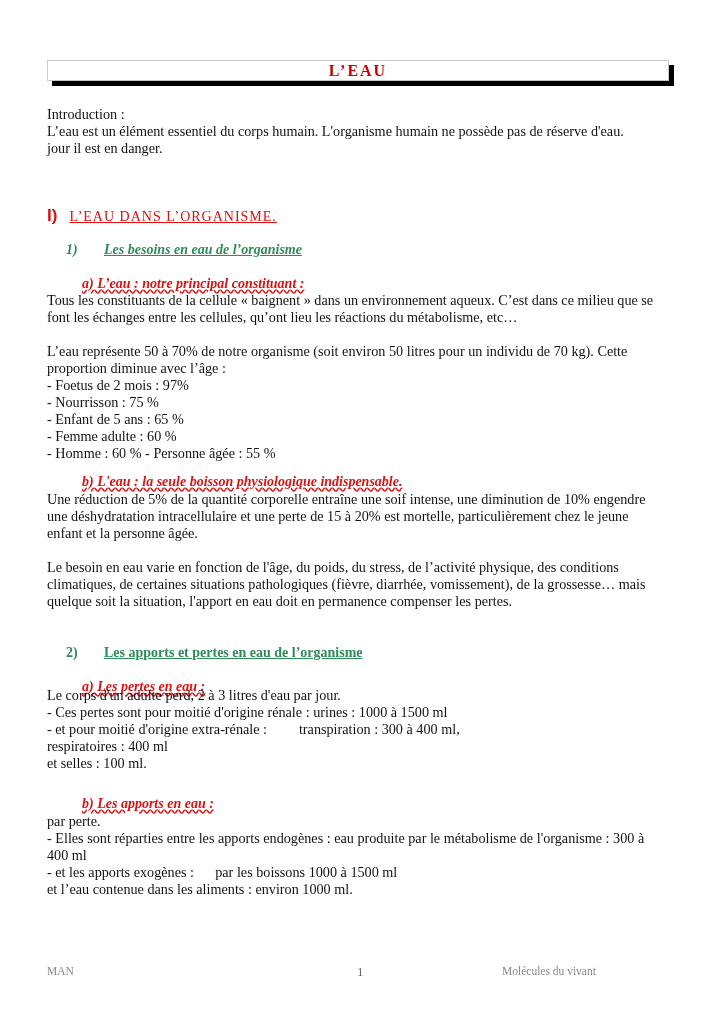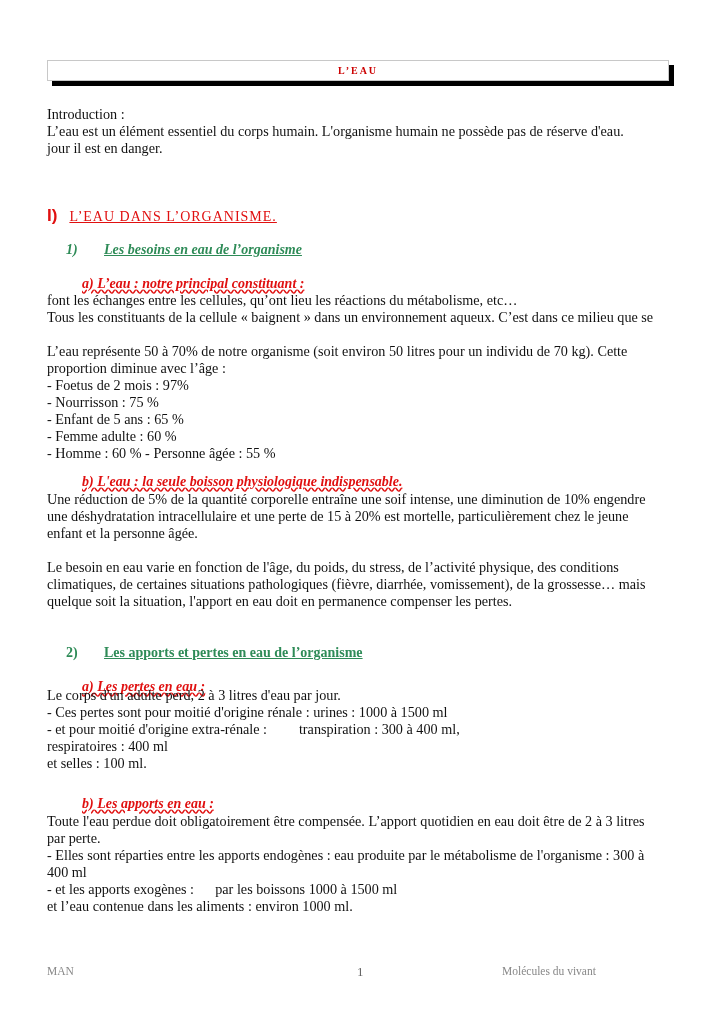--- a/index.html
+++ b/index.html
@@ -2,21 +2,21 @@
 <html><head>
   <meta charset="utf-8">
   <style>
     html, body { margin: 0; padding: 0; background: #ffffff; }
     body { width: 724px; height: 1024px; position: relative; overflow: hidden;
       font-family: "Liberation Serif", "DejaVu Serif", serif; color: #111; }
     .page { position: absolute; left: 0; top: 0; width: 724px; height: 1024px; }
     .title-box { position: absolute; left: 47px; top: 60px; width: 620px; height: 19px;
       border: 1px solid #c8c8c8; background: #fff; box-shadow: 5px 5px 0 #000; }
     .title-box span { display: block; text-align: center; color: #cc0000;
-      font-size: 10px; letter-spacing: 2px; line-height: 19px; font-weight: bold; }
+      font-size: 16px; letter-spacing: 2px; line-height: 19px; font-weight: bold; }
     .txt { position: absolute; left: 47px; width: 640px; font-size: 14.2px; line-height: 17px; }
     .h1 { position: absolute; left: 47px; top: 206px; font-size: 14px; color: #e01010; }
     .h1 .num { font-family: "Liberation Sans", sans-serif; font-size: 17px; font-weight: bold; margin-right: 12px; }
     .h1 .lbl { text-decoration: underline; letter-spacing: 1px; text-align: center; }
     .h2 { position: absolute; left: 66px; font-size: 14px; font-weight: bold; color: #2e8b57; }
     .h2 .num { display: inline-block; width: 38px; }
     .h2 .lbl { text-decoration: underline; }
     .h3 { position: absolute; left: 82px; font-size: 14px; font-weight: bold; font-style: italic;
       color: #e01010; text-decoration: underline wavy #e01010; }
     .footer { position: absolute; top: 965px; font-size: 11.5px; color: #888; }
@@ -40,22 +40,22 @@
     <span class="num">I)</span><span class="lbl">L’EAU DANS L’ORGANISME.</span>
   </div>
 
   <div class="h2" style="top:242px;font-style:italic;">
     <span class="num">1)</span><span class="lbl">Les besoins en eau de l’organisme</span>
   </div>
 
   <div class="h3" style="top:276px;">a) L’eau : notre principal constituant :</div>
 
   <div class="txt" style="top:292px;">
+    <div>Tous les constituants de la cellule « baignent » dans un environnement aqueux. C’est dans ce milieu que se</div>
     <div>font les échanges entre les cellules, qu’ont lieu les réactions du métabolisme, etc…</div>
-    <div>Tous les constituants de la cellule « baignent » dans un environnement aqueux. C’est dans ce milieu que se</div>
   </div>
 
   <div class="txt" style="top:343px;">
     <div>L’eau représente 50 à 70% de notre organisme (soit environ 50 litres pour un individu de 70 kg). Cette</div>
     <div>proportion diminue avec l’âge :</div>
     <div>- Foetus de 2 mois : 97%</div>
     <div>- Nourrisson : 75 %</div>
     <div>- Enfant de 5 ans : 65 %</div>
     <div>- Femme adulte : 60 %</div>
     <div>- Homme : 60 % - Personne âgée : 55 %</div>
@@ -85,21 +85,20 @@
     <div>Le corps d'un adulte perd, 2 à 3 litres d'eau par jour.</div>
     <div>- Ces pertes sont pour moitié d'origine rénale : urines : 1000 à 1500 ml</div>
     <div>- et pour moitié d'origine extra-rénale :&nbsp;&nbsp;&nbsp;&nbsp;&nbsp;&nbsp;&nbsp;&nbsp;&nbsp;transpiration : 300 à 400 ml,</div>
     <div>respiratoires : 400 ml</div>
     <div>et selles : 100 ml.</div>
   </div>
 
   <div class="h3" style="top:796px;">b) Les apports en eau :</div>
 
   <div class="txt" style="top:813px;">
-    <div>Toute l'eau perdue doit obligatoirement être compensée. L’apport quotidien en eau doit être de 2 à 3 litres</div>
     <div>par perte.</div>
     <div>- Elles sont réparties entre les apports endogènes : eau produite par le métabolisme de l'organisme : 300 à</div>
     <div>400 ml</div>
     <div>- et les apports exogènes :&nbsp;&nbsp;&nbsp;&nbsp;&nbsp;&nbsp;par les boissons 1000 à 1500 ml</div>
     <div>et l’eau contenue dans les aliments : environ 1000 ml.</div>
   </div>
 
   <div class="footer" style="left:47px;">MAN</div>
   <div class="footer" style="left:357px; color:#666; font-size:13px; top:964px;">1</div>
   <div class="footer" style="left:502px;">Molécules du vivant</div>

